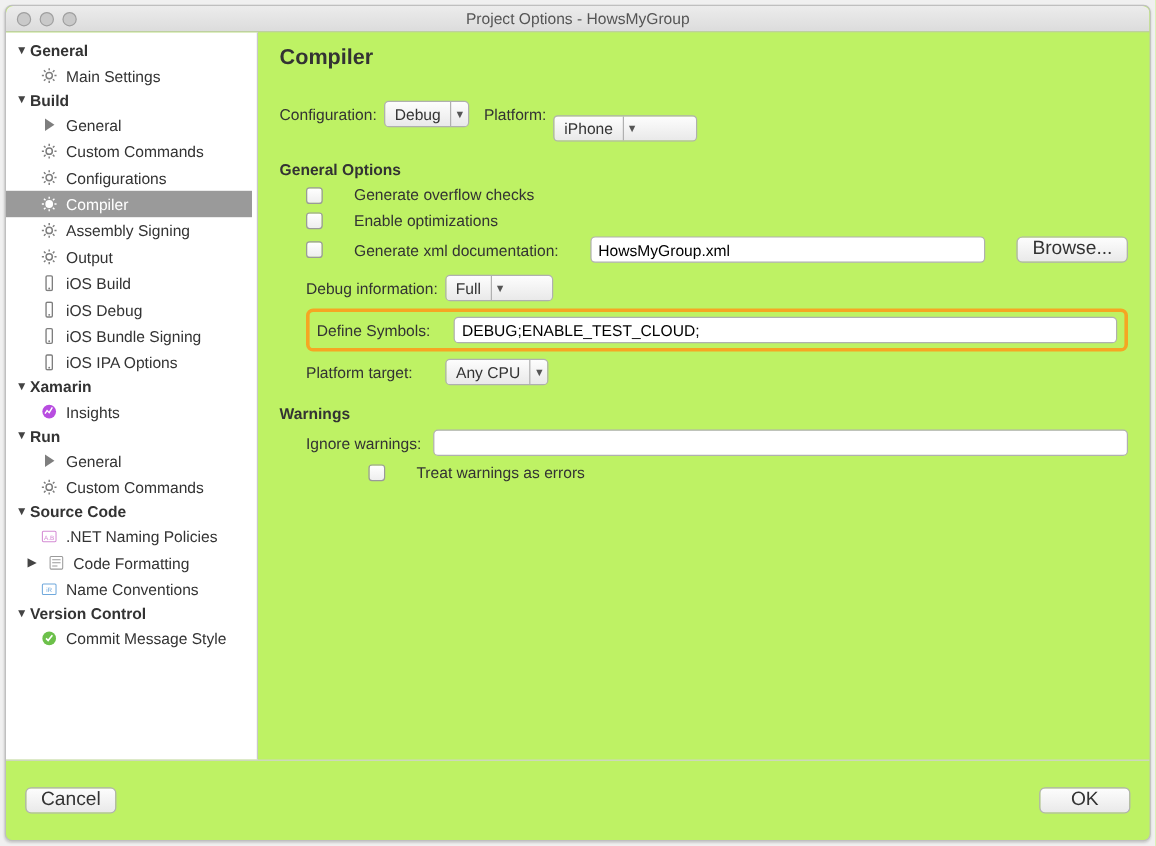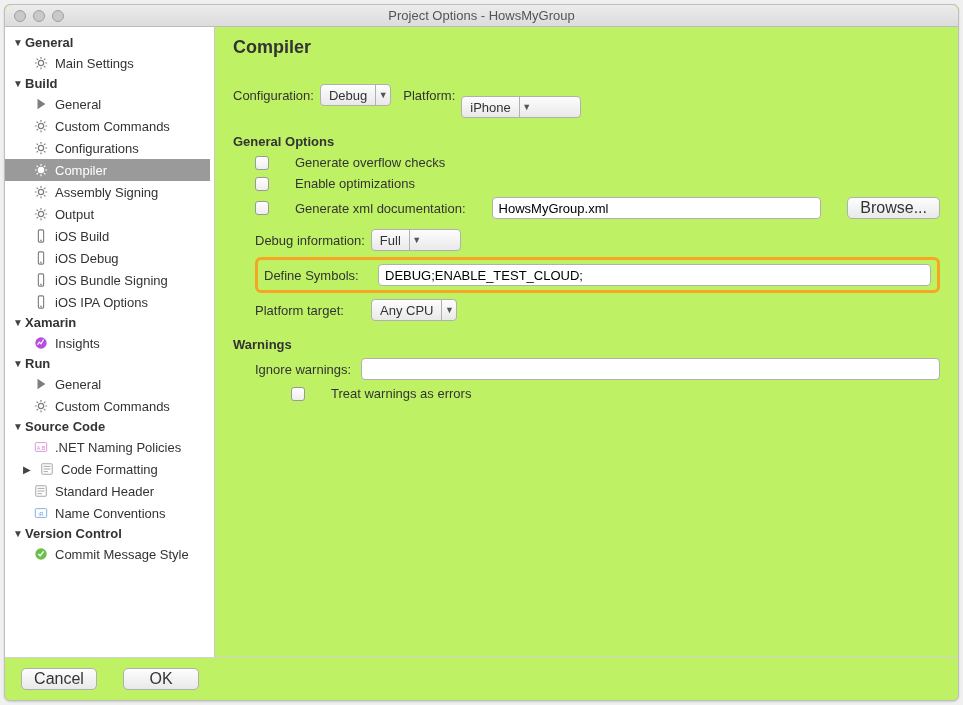--- a/index.html
+++ b/index.html
@@ -145,22 +145,22 @@
     border-left: 1px solid #b0b0b0;
     background: linear-gradient(#fdfdfd,#e9e9e9);
     width: 12px;
   }
   .stepper .arrows span {
     flex:1; display:flex; align-items:center; justify-content:center;
     font-size: 7px; color:#555;
   }
   .footer {
     border-top: 1px solid #d2d2d2;
-    padding: 10px 16px;
-    display: flex; justify-content: flex-start; gap: 26px;
+    padding: 22px 16px;
+    display: flex; justify-content: space-between; gap: 26px;
     flex-shrink: 0;
   }
   .footer .btn { min-width: 76px; }
 </style>
 </head>
 <body>
 
 <div class="window">
 
   <div class="titlebar">
@@ -339,29 +339,20 @@
             <svg viewBox="0 0 16 16">
               <rect x="2" y="2" width="12" height="12" rx="1" fill="none" stroke="#9a9a9a"></rect>
               <path d="M4 5h8M4 8h8M4 11h5" stroke="#9a9a9a"></path>
             </svg>
           </span>
         <span>Code Formatting</span>
       </div>
       <div class="item">
         <span class="ic">
             <svg viewBox="0 0 16 16">
-              <rect x="2" y="2" width="12" height="12" rx="1" fill="none" stroke="#9a9a9a"></rect>
-              <path d="M4 5h8M4 8h8M4 11h5" stroke="#9a9a9a"></path>
-            </svg>
-          </span>
-        <span>Standard Header</span>
-      </div>
-      <div class="item">
-        <span class="ic">
-            <svg viewBox="0 0 16 16">
               <rect x="1.5" y="3" width="13" height="10" rx="1" fill="none" stroke="#6fa8dc"></rect>
               <text x="8" y="11" font-size="6" text-anchor="middle" fill="#6fa8dc">iR</text>
             </svg>
           </span>
         <span>Name Conventions</span>
       </div>
 
       <div class="cat">
         <span class="tri">▼</span>
         <span>Version Control</span>
@@ -435,21 +426,21 @@
 
       <div class="section-head">Warnings</div>
 
       <div class="indent">
 
         <div class="row">
           <label style="min-width:100px;">Ignore warnings:</label>
           <input type="text" style="flex: 1 1 0%;" value="">
         </div>
 
-        <div class="chk-row" style="margin-left:20px;padding-left:16px;">
+        <div class="chk-row" style="margin-left:36px;padding-left:16px;">
           <span class="chk"></span>
           <span>Treat warnings as errors</span>
         </div>
       </div>
     </div>
 
   </div>
 
   <div class="footer">
     <span class="btn">Cancel</span>

